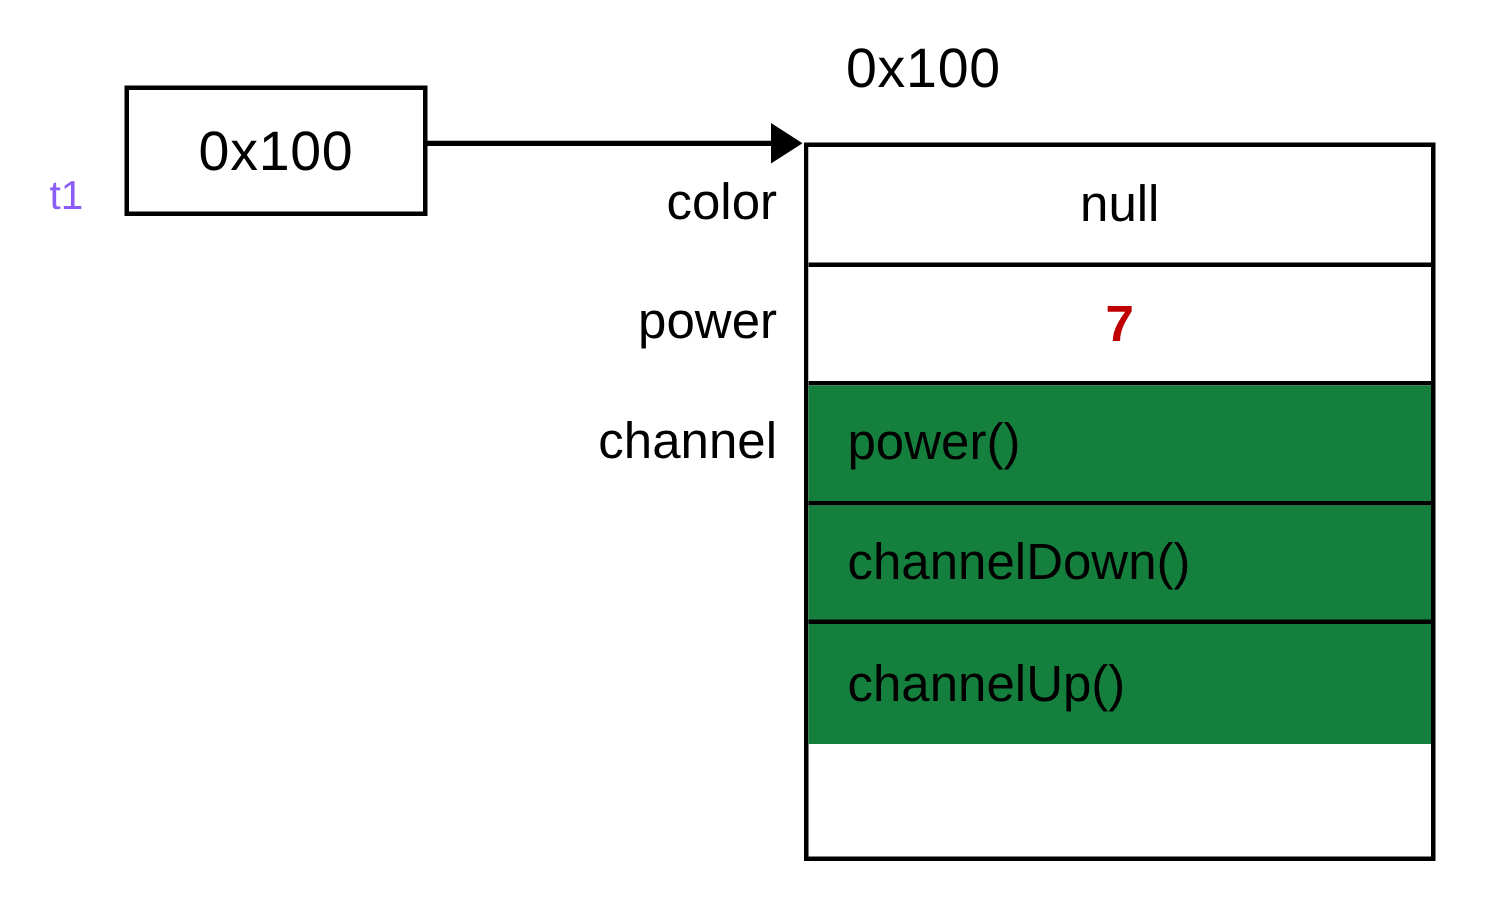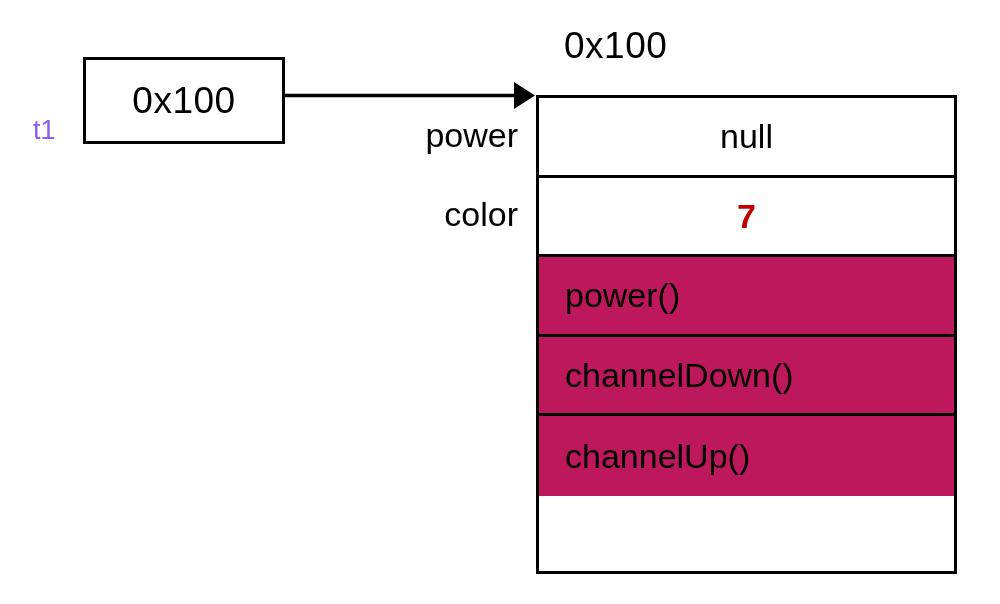--- a/index.html
+++ b/index.html
@@ -111,21 +111,21 @@
   }
   .obj-row:last-child {
     border-bottom: none;
   }
   .obj-row.field-row {
     justify-content: center;
     background: #ffffff;
   }
   .obj-row.method-row {
     justify-content: flex-start;
-    background: #be185d;
+    background: #15803d;
     padding-left: 26px;
     align-items: center;
   }
   .cell-text {
     font-size: 34px;
     line-height: 40px;
     color: #000;
     white-space: nowrap;
   }
   .cell-text.highlight {
@@ -147,22 +147,23 @@
   <div class="pointer-arrow">
     <svg width="252" height="36" viewBox="0 0 252 36">
       <line x1="0" y1="17.5" x2="234" y2="17.5" stroke="#000000" stroke-width="3.5"></line>
       <polygon points="231,4 252,17.5 231,31" fill="#000000"></polygon>
     </svg>
   </div>
 
   <div class="obj-header">0x100</div>
 
   <div class="field-labels">
+    <div class="field-label">color</div>
     <div class="field-label">power</div>
-    <div class="field-label">color</div>
+    <div class="field-label">channel</div>
   </div>
 
   <div class="obj-box">
 
     <div class="obj-row field-row">
       <span class="cell-text">null</span>
     </div>
 
 
     <div class="obj-row field-row">

